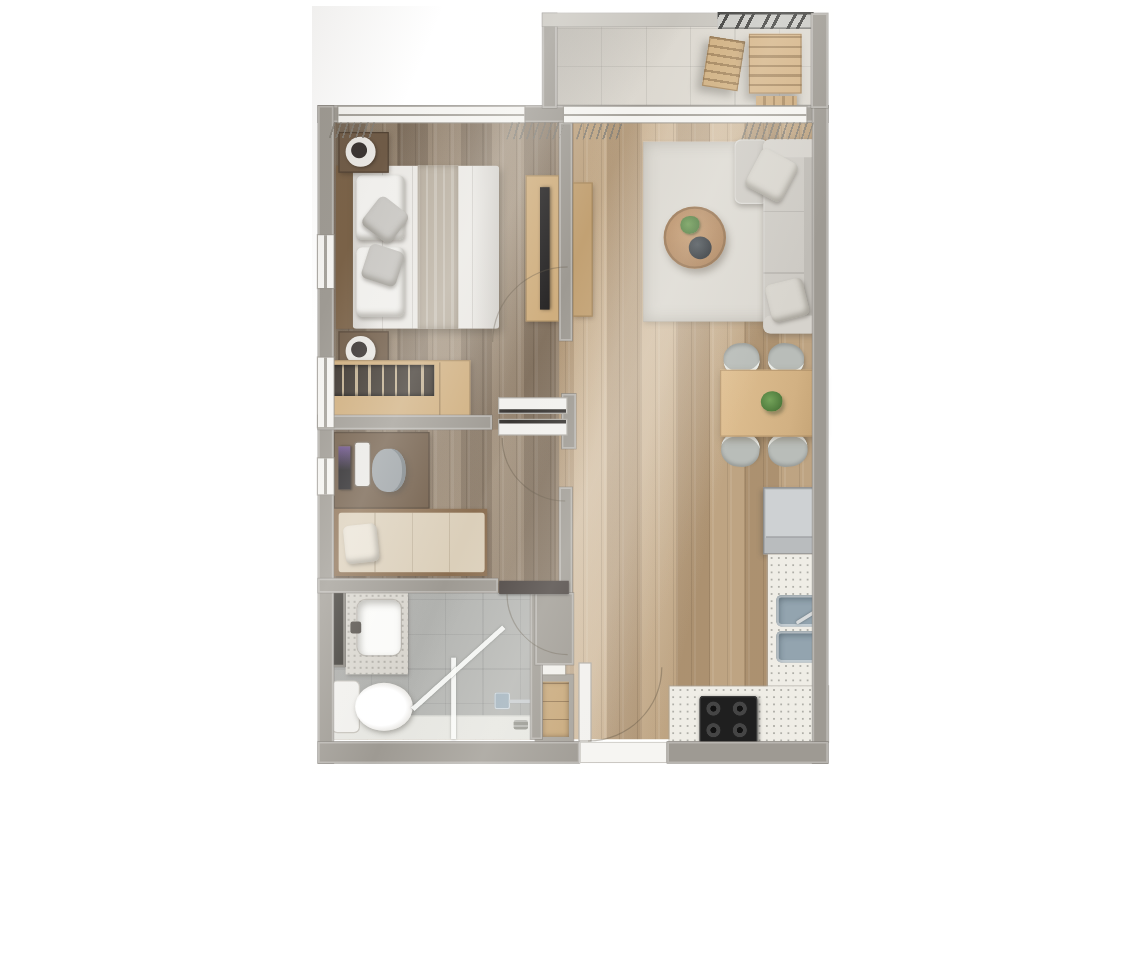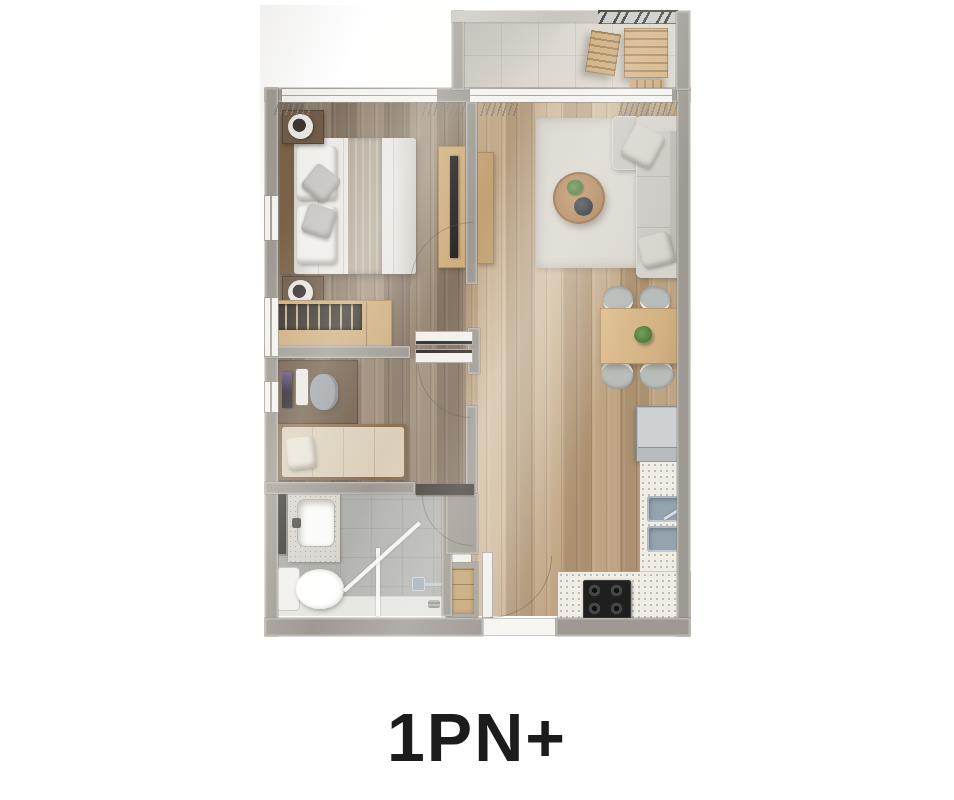--- a/index.html
+++ b/index.html
@@ -203,14 +203,13 @@
   <div class="abs" style="left:416px;top:484px;width:58px;height:11px;background:#4a4340;box-shadow:0 1px 2px rgba(0,0,0,.4);"></div>
   <div class="abs door" style="left:483px;top:553px;width:9px;height:64px;"></div>
 
   <div class="abs arc" style="left:410px;top:222px;width:124px;height:124px;transform:rotate(-45deg);"></div>
   <div class="abs arc" style="left:418px;top:312px;width:104px;height:104px;transform:rotate(-135deg);"></div>
   <div class="abs arc" style="left:422px;top:444px;width:100px;height:100px;transform:rotate(-135deg);"></div>
   <div class="abs arc" style="left:428px;top:494px;width:122px;height:122px;transform:rotate(135deg);"></div>
 
   <div class="abs sun" style="left:260px;top:5px;width:435px;height:640px;"></div>
 
-  <div class="abs title">1PN+</div>
 </div>
 
 </body></html>

